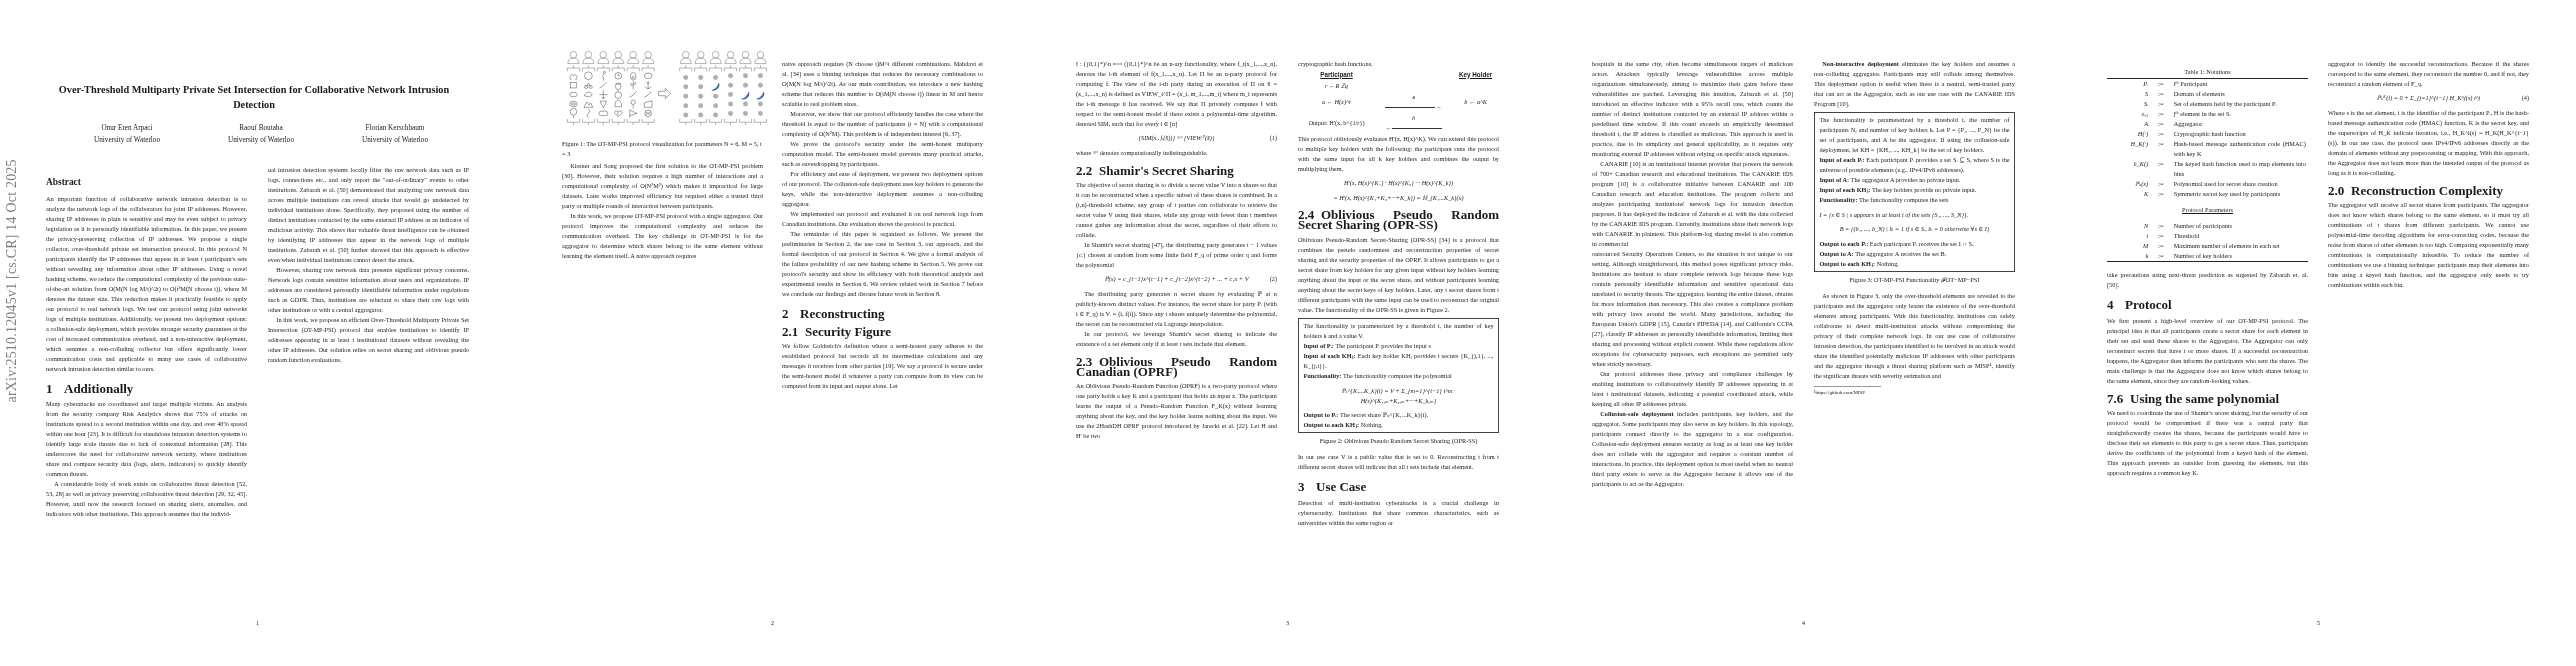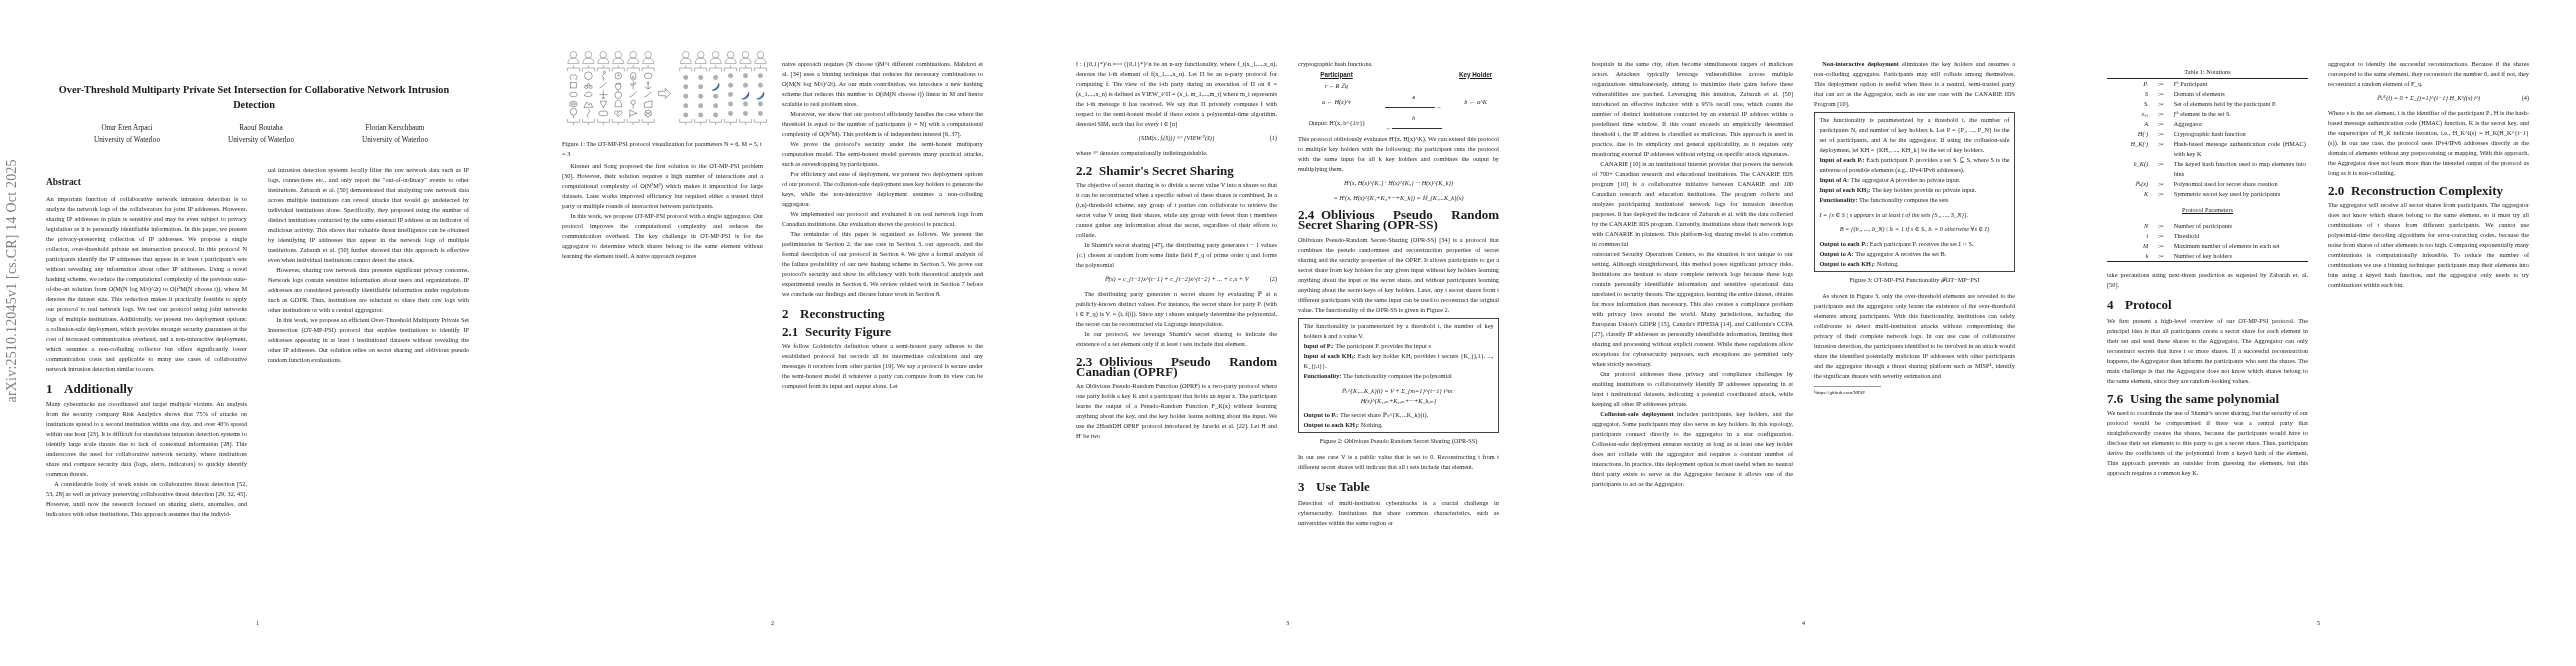--- a/index.html
+++ b/index.html
@@ -329,21 +329,21 @@
       <div>The functionality is parameterized by a threshold t, the number of key holders k and a value V.</div>
       <div><b>Input of Pᵢ:</b> <span>The participant Pᵢ provides the input s</span></div>
       <div><b>Input of each KHⱼ:</b> <span>Each key holder KHⱼ provides t secrets {K_{j,1}, ..., K_{j,t}}.</span></div>
       <div><b>Functionality:</b> <span>The functionality computes the polynomial</span></div>
       <div class="eq">ℙₛ^{K₁...K_k}(i) = V + Σ_{m=1}^{t−1} i^m · H(s)^{K₁,ₘ+K₂,ₘ+···+K_k,ₘ}</div>
       <div><b>Output to Pᵢ:</b> <span>The secret share ℙₛ^{K₁...K_k}(i).</span></div>
       <div><b>Output to each KHⱼ:</b> <span>Nothing.</span></div>
     </div>
     <div class="caption">Figure 2: Oblivious Pseudo Random Secret Sharing (OPR-SS)</div>
     <p class="noindent">In our use case V is a public value that is set to 0. Reconstructing t from t different secret shares will indicate that all t sets include that element.</p>
-    <h2><span class="num">3</span><span>Use Table</span></h2>
+    <h2><span class="num">3</span><span>Use Case</span></h2>
     <p class="noindent">Detection of multi-institution cyberattacks is a crucial challenge in cybersecurity. Institutions that share common characteristics, such as universities within the same region or</p>
   </div>
   <div class="pnum" style="left:256px;">3</div>
 </div>
 
 <div class="page" style="left:1546px;">
   <div class="col" style="left:46px; top:59px;">
     <p class="noindent">hospitals in the same city, often become simultaneous targets of malicious actors. Attackers typically leverage vulnerabilities across multiple organizations simultaneously, aiming to maximize their gains before these vulnerabilities are patched. Leveraging this intuition, Zabarah et al. [50] introduced an effective indicator with a 95% recall rate, which counts the number of distinct institutions contacted by an external IP address within a predefined time window. If this count exceeds an empirically determined threshold t, the IP address is classified as malicious. This approach is used in practice, due to its simplicity and general applicability, as it requires only monitoring external IP addresses without relying on specific attack signatures.</p>
     <p>CANARIE [10] is an institutional internet provider that powers the network of 700+ Canadian research and educational institutions. The CANARIE IDS program [10] is a collaborative initiative between CANARIE and 100 Canadian research and education institutions. The program collects and analyzes participating institutions' network logs for intrusion detection purposes. It has deployed the indicator of Zabarah et al. with the data collected by the CANARIE IDS program. Currently, institutions share their network logs with CANARIE in plaintext. This platform-log sharing model is also common in commercial</p>
     <p class="noindent">outsourced Security Operations Centers, so the situation is not unique to our setting. Although straightforward, this method poses significant privacy risks. Institutions are hesitant to share complete network logs because these logs contain personally identifiable information and sensitive operational data unrelated to security threats. The aggregator, learning the entire dataset, obtains far more information than necessary. This also creates a compliance problem with privacy laws around the world. Many jurisdictions, including the European Union's GDPR [15], Canada's PIPEDA [14], and California's CCPA [27], classify IP addresses as personally identifiable information, limiting their sharing and processing without explicit consent. While these regulations allow exceptions for cybersecurity purposes, such exceptions are permitted only when strictly necessary.</p>

